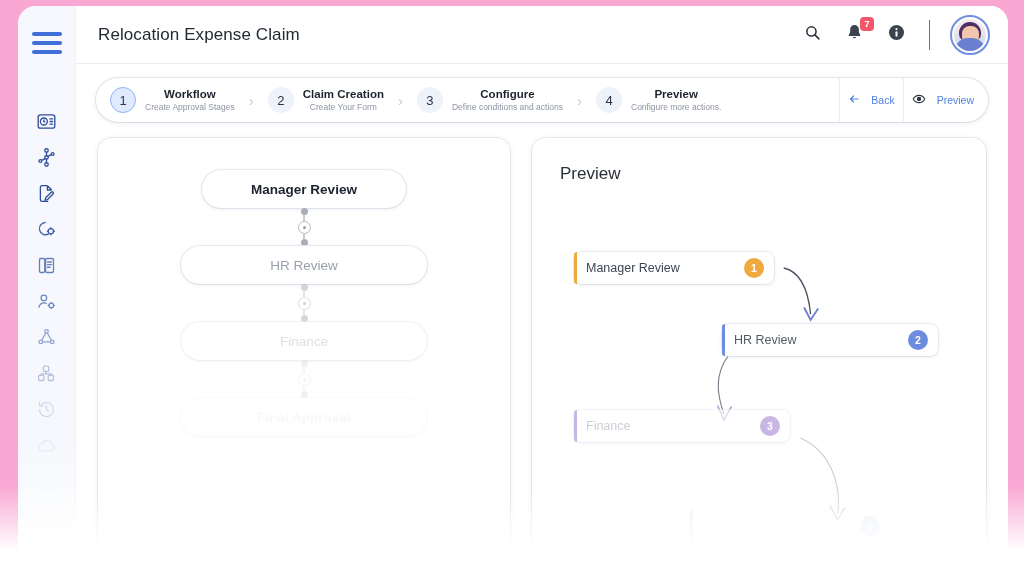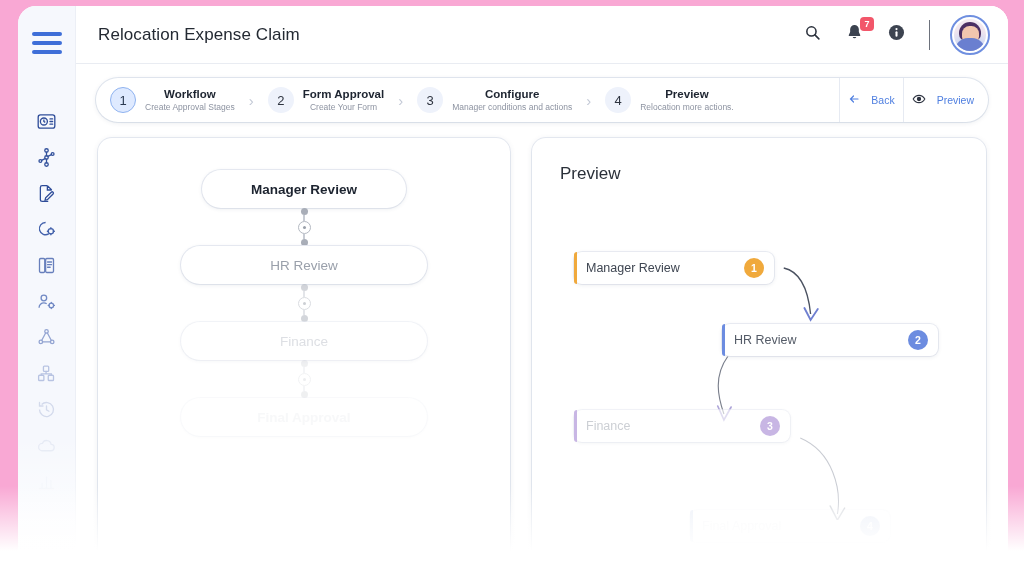--- a/index.html
+++ b/index.html
@@ -496,40 +496,40 @@
             <div class="step-txt">
               <div class="step-title">Workflow</div>
               <div class="step-sub">Create Approval Stages</div>
             </div>
           </div>
           <div class="step-sep">›</div>
 
           <div class="step">
             <div class="step-num">2</div>
             <div class="step-txt">
-              <div class="step-title">Form Approval</div>
+              <div class="step-title">Claim Creation</div>
               <div class="step-sub">Create Your Form</div>
             </div>
           </div>
           <div class="step-sep">›</div>
 
           <div class="step">
             <div class="step-num">3</div>
             <div class="step-txt">
               <div class="step-title">Configure</div>
-              <div class="step-sub">Manager conditions and actions</div>
+              <div class="step-sub">Define conditions and actions</div>
             </div>
           </div>
           <div class="step-sep">›</div>
 
           <div class="step">
             <div class="step-num">4</div>
             <div class="step-txt">
               <div class="step-title">Preview</div>
-              <div class="step-sub">Relocation more actions.</div>
+              <div class="step-sub">Configure more actions.</div>
             </div>
           </div>
 
           <div class="stepper-actions">
             <div class="act-btn bordered">
               <span>
                 <svg width="12" height="12" viewBox="0 0 24 24" fill="none" stroke="#4f7fe0" stroke-width="2.4" stroke-linecap="round">
                   <path d="M20 12H5M11 6l-6 6 6 6"></path>
                 </svg>
               </span>

